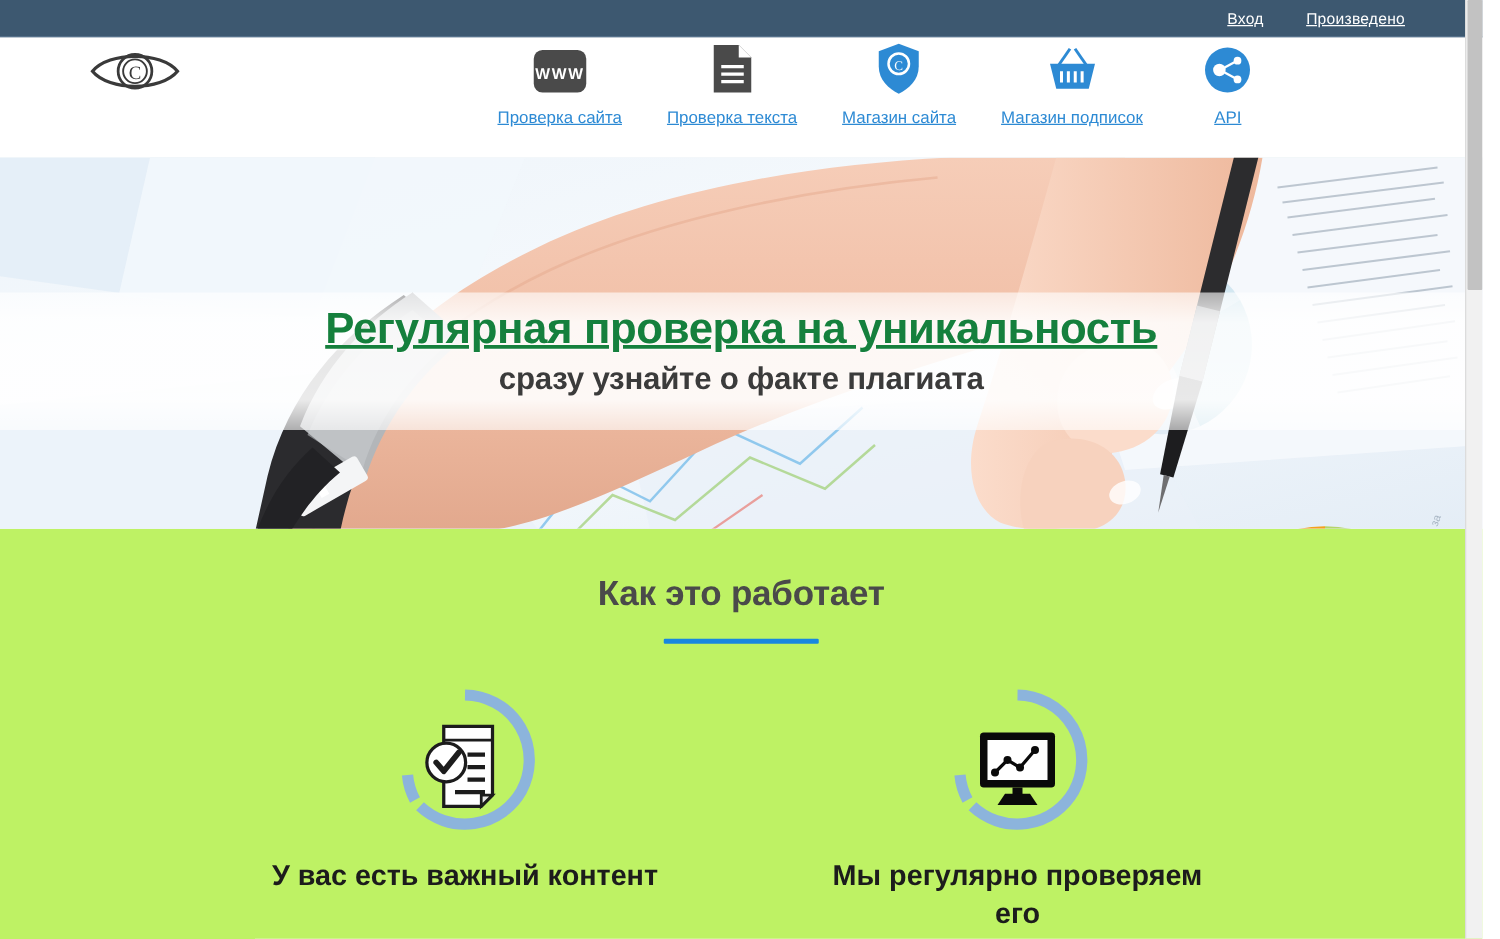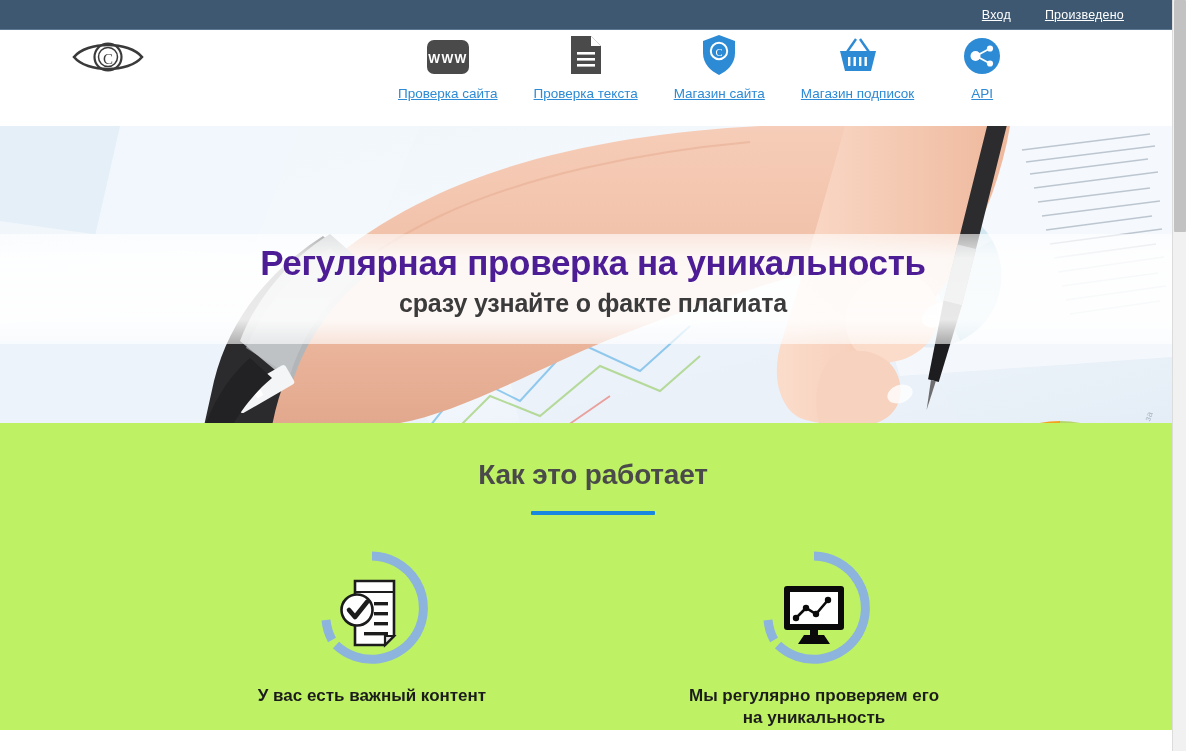--- a/index.html
+++ b/index.html
@@ -56,23 +56,24 @@
   .hero-band {
     position:absolute; left:0; right:0; top:108px; height:110px;
     background:linear-gradient(to bottom,
        rgba(255,255,255,.62) 0%,
        rgba(255,255,255,.88) 22%,
        rgba(255,255,255,.90) 78%,
        rgba(255,255,255,.62) 100%);
   }
   .hero-text { position:absolute; left:0; right:0; top:118px; text-align:center; }
   .hero-title {
-    font-size:35px; font-weight:bold; color:#4c1d95;
+    font-size:35px; font-weight:bold; color:#15803d;
     letter-spacing:-.3px; line-height:1.1;
     text-shadow:0 1px 1px rgba(255,255,255,.7);
+    text-decoration:underline;
   }
   .hero-sub {
     margin-top:6px; font-size:25px; font-weight:bold; color:#3b3b3b;
     letter-spacing:-.2px;
   }
 
   
   .how { background:#bef264; padding-top:36px; }
   .how-title {
     text-align:center; font-size:28px; font-weight:bold; color:#4a4a4a;
@@ -81,21 +82,21 @@
   .how-rule {
     width:124px; height:4px; background:#1887e0;
     margin:20px auto 0; border-radius:1px;
   }
   .steps {
     margin-top:32px; display:flex; justify-content:center; gap:112px;
   }
   .step { width:330px; text-align:center; }
   .step-ring { height:122px; display:flex; align-items:center; justify-content:center; }
   .step-label {
-    margin-top:16px; font-size:17px; font-weight:bold; color:#1c1c1c;
+    margin-top:16px; font-size:23px; font-weight:bold; color:#1c1c1c;
     line-height:1.32;
   }
 
   
   .scrollbar {
     position:absolute; right:0; top:0; width:14px; height:751px;
     background:#f1f1f1; border-left:1px solid #dcdcdc;
   }
   .scroll-thumb {
     position:absolute; left:1px; top:0; width:12px; height:232px;

